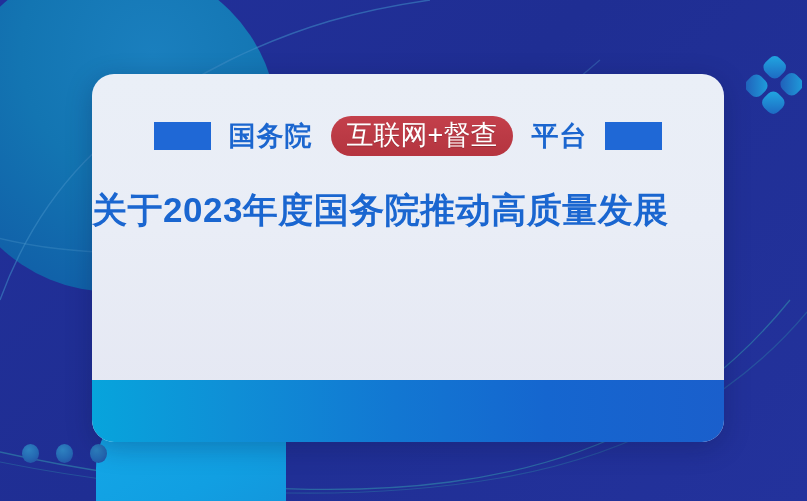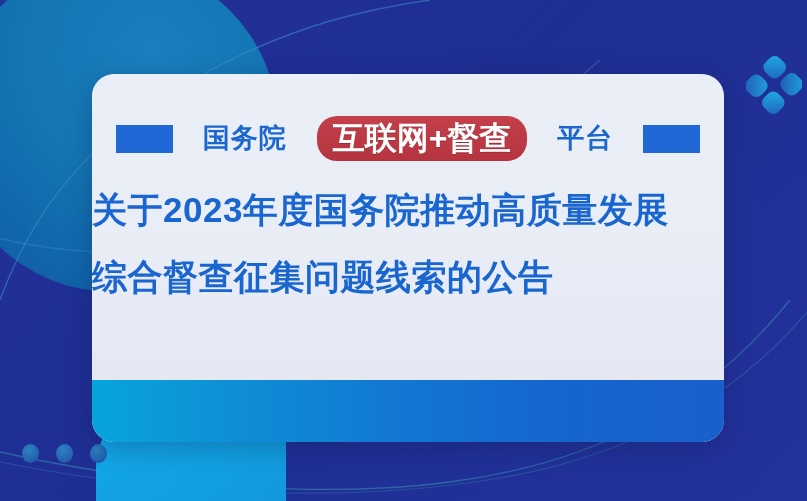--- a/index.html
+++ b/index.html
@@ -75,42 +75,42 @@
     position:relative;
   }
 
   
   .header-row {
     position:absolute;
     left:0; right:0; top:42px;
     display:flex;
     align-items:center;
     justify-content:center;
-    gap:30px;
+    gap:18px;
   }
   .blue-block {
     width:57px; height:28px;
     background:#1f68d6;
   }
   .brand-word {
     font-family:"Liberation Sans","DejaVu Sans",sans-serif;
     font-size:27px;
     font-weight:bold;
     color:#1b66cf;
     letter-spacing:1px;
     line-height:1;
   }
   .red-pill {
     background:linear-gradient(180deg,#c4404b 0%,#bb3a45 50%,#b5343f 100%);
     border-radius:20px;
     padding:6px 16px 7px 16px;
     color:#ffffff;
     font-family:"Liberation Sans","DejaVu Sans",sans-serif;
-    font-size:32px;
-    font-weight:bold;
+    font-size:27px;
+    font-weight:normal;
     line-height:1;
     letter-spacing:0px;
     text-shadow:0 1px 0 rgba(0,0,0,0.18);
   }
 
   
   .title-wrap {
     position:absolute;
     left:0; right:0; top:118px;
   }
@@ -178,21 +178,20 @@
       <div class="header-row">
         <span class="blue-block"></span>
         <span class="brand-word">国务院</span>
         <span class="red-pill">互联网+督查</span>
         <span class="brand-word">平台</span>
         <span class="blue-block"></span>
       </div>
 
       <div class="title-wrap">
         <div class="title-line">关于2023年度国务院推动高质量发展</div>
-        <div class="title-line">综合督查征集问题线索的公告</div>
       </div>
 
     </div>
 
     <div class="card-bar"></div>
   </div>
 
 </div>
 
 </body></html>

